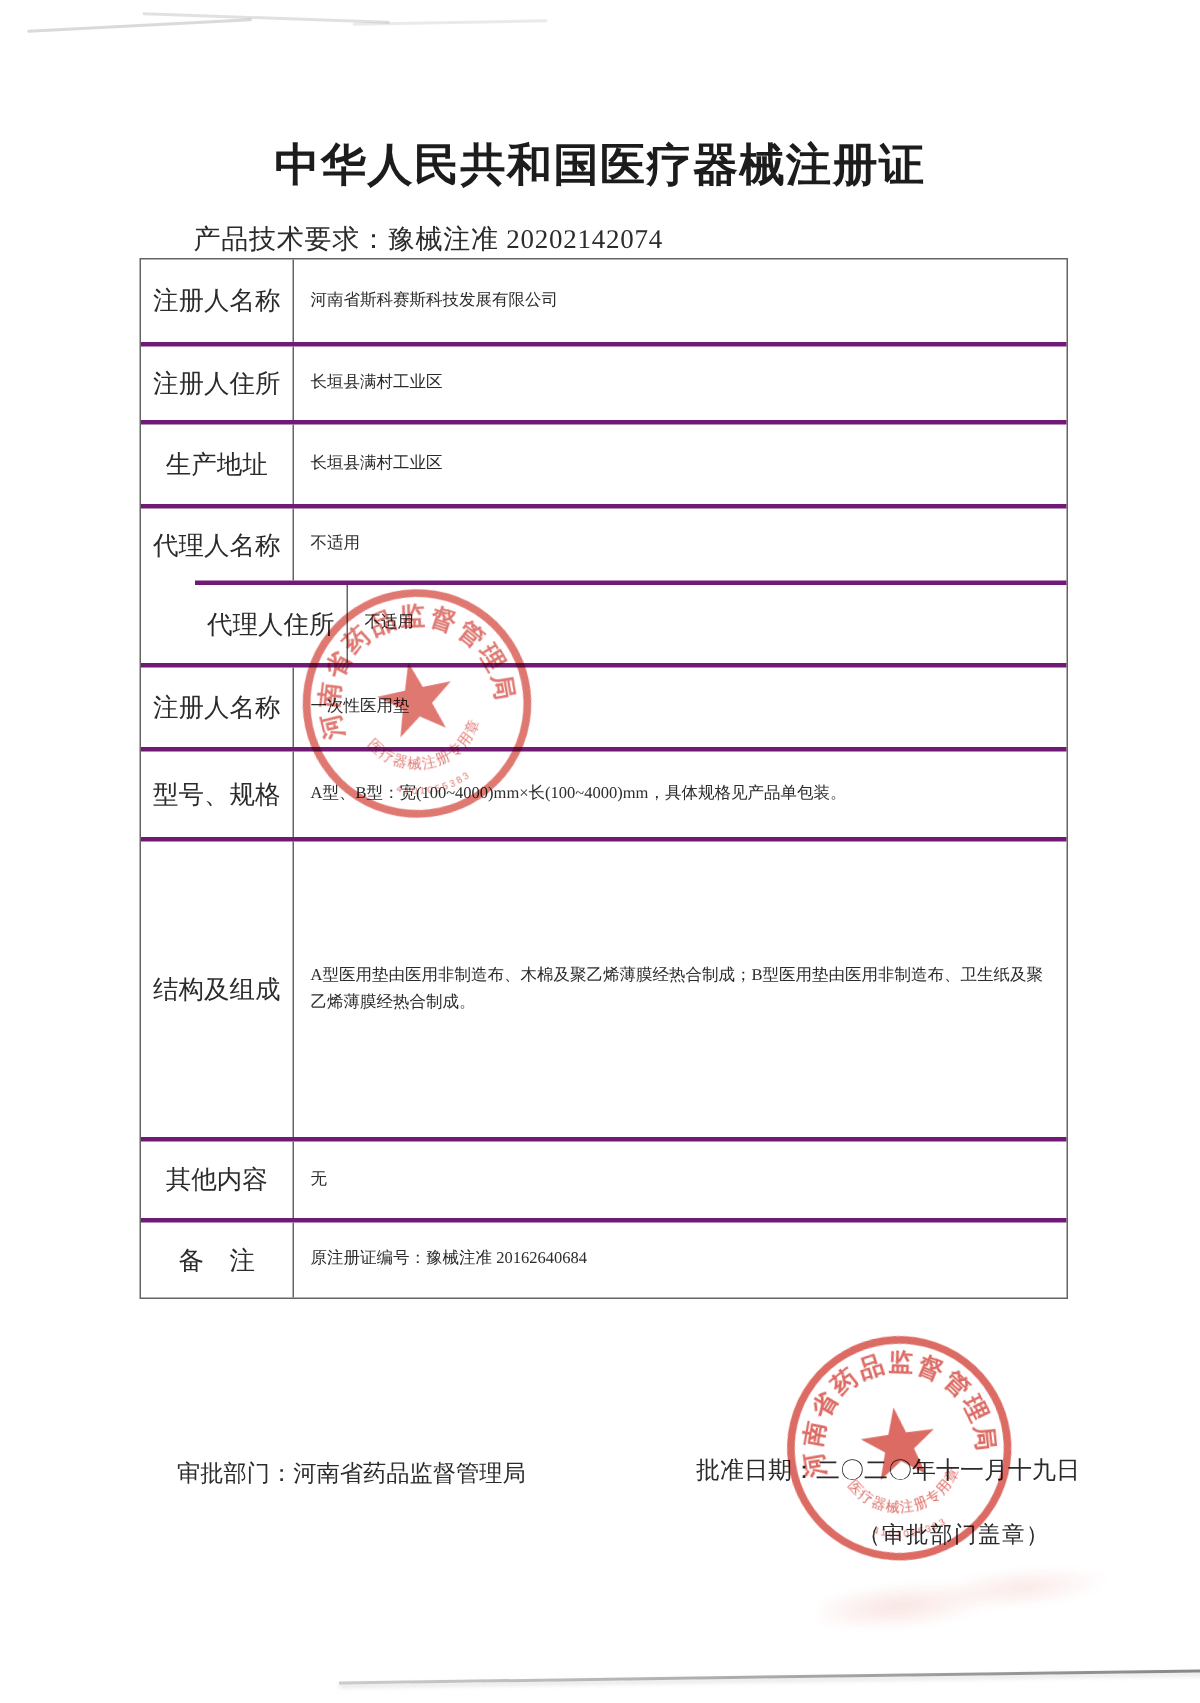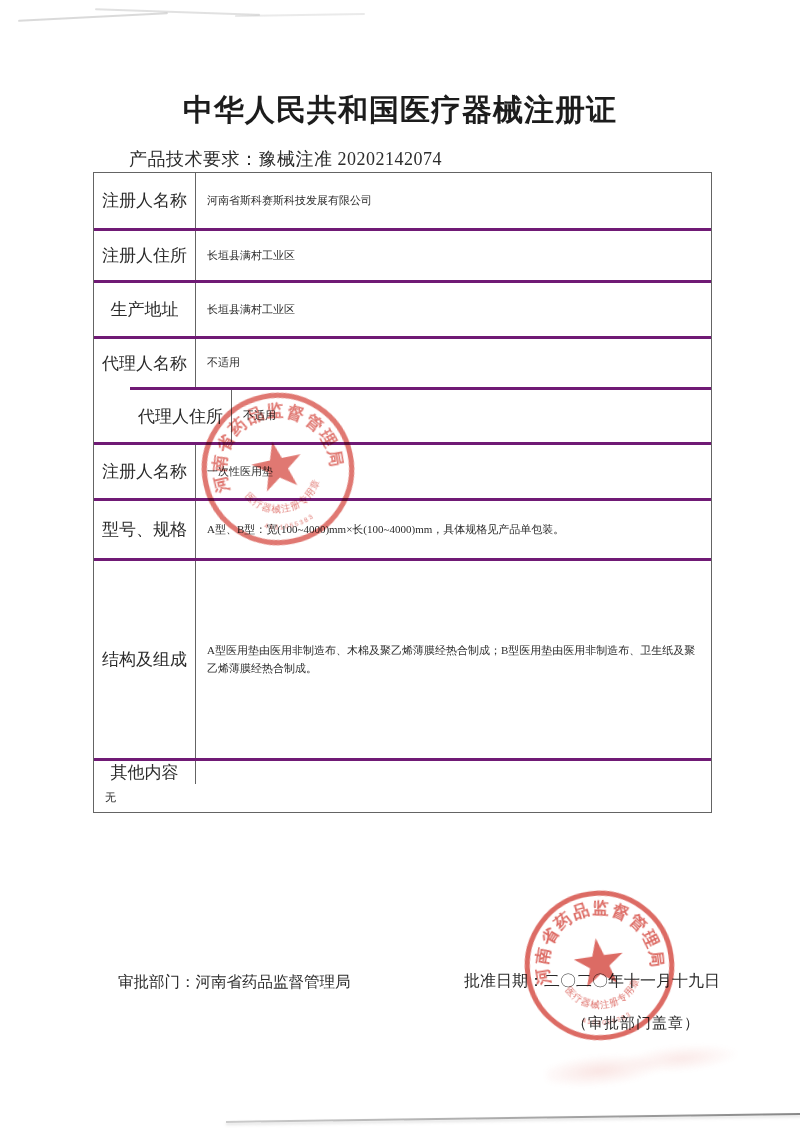--- a/index.html
+++ b/index.html
@@ -41,21 +41,21 @@
     box-sizing:border-box; padding:0 2px;
   }
   .tvalue {
     flex:1; display:flex; align-items:center;
     padding:3px 10px 3px 11px;
     font-size:11px; line-height:1.6;
     box-sizing:border-box;
   }
   .r0 {height:55px;} .r1 {height:52px;} .r2 {height:56px;} .r3 {height:51px;}
   .r4 {height:55px;margin-left:36px;} .r5 {height:56px;} .r6 {height:60px;} .r7 {height:200px;}
-  .r8 {height:48px;} .r9 {height:52px;} .r10{height:54px;flex-direction:column;} .r11{height:53px;}
+  .r8 {height:48px;} .r9 {height:52px;} .r10{height:54px;} .r11{height:53px;}
   .r6 .tvalue { line-height:1.55; }
 
   
   .dept   { position:absolute; top:972px; left:118px; font-size:15.5px; }
   .dates  { position:absolute; top:969px; left:464px; font-size:16px; line-height:24px; }
   .sealnote { position:absolute; top:1014px; left:572px; font-size:15px; letter-spacing:1px; }
 
   
   .stamp {
     position:absolute;
@@ -134,20 +134,24 @@
     <div class="tvalue">A型、B型：宽(100~4000)mm×长(100~4000)mm，具体规格见产品单包装。</div>
   </div>
   <div class="trow r7">
     <div class="tlabel">结构及组成</div>
     <div class="tvalue">A型医用垫由医用非制造布、木棉及聚乙烯薄膜经热合制成；B型医用垫由医用非制造布、卫生纸及聚乙烯薄膜经热合制成。</div>
   </div>
   <div class="trow r10">
     <div class="tlabel">其他内容</div>
     <div class="tvalue">无</div>
   </div>
+  <div class="trow r11">
+    <div class="tlabel">备　注</div>
+    <div class="tvalue">原注册证编号：豫械注准 20162640684</div>
+  </div>
 </div>
 
 <div class="dept">
   <span>审批部门：</span><span>河南省药品监督管理局</span>
 </div>
 
 <div class="dates">
   <div>
     <span>批准日期：</span><span>二〇二〇年十一月十九日</span>
   </div>

